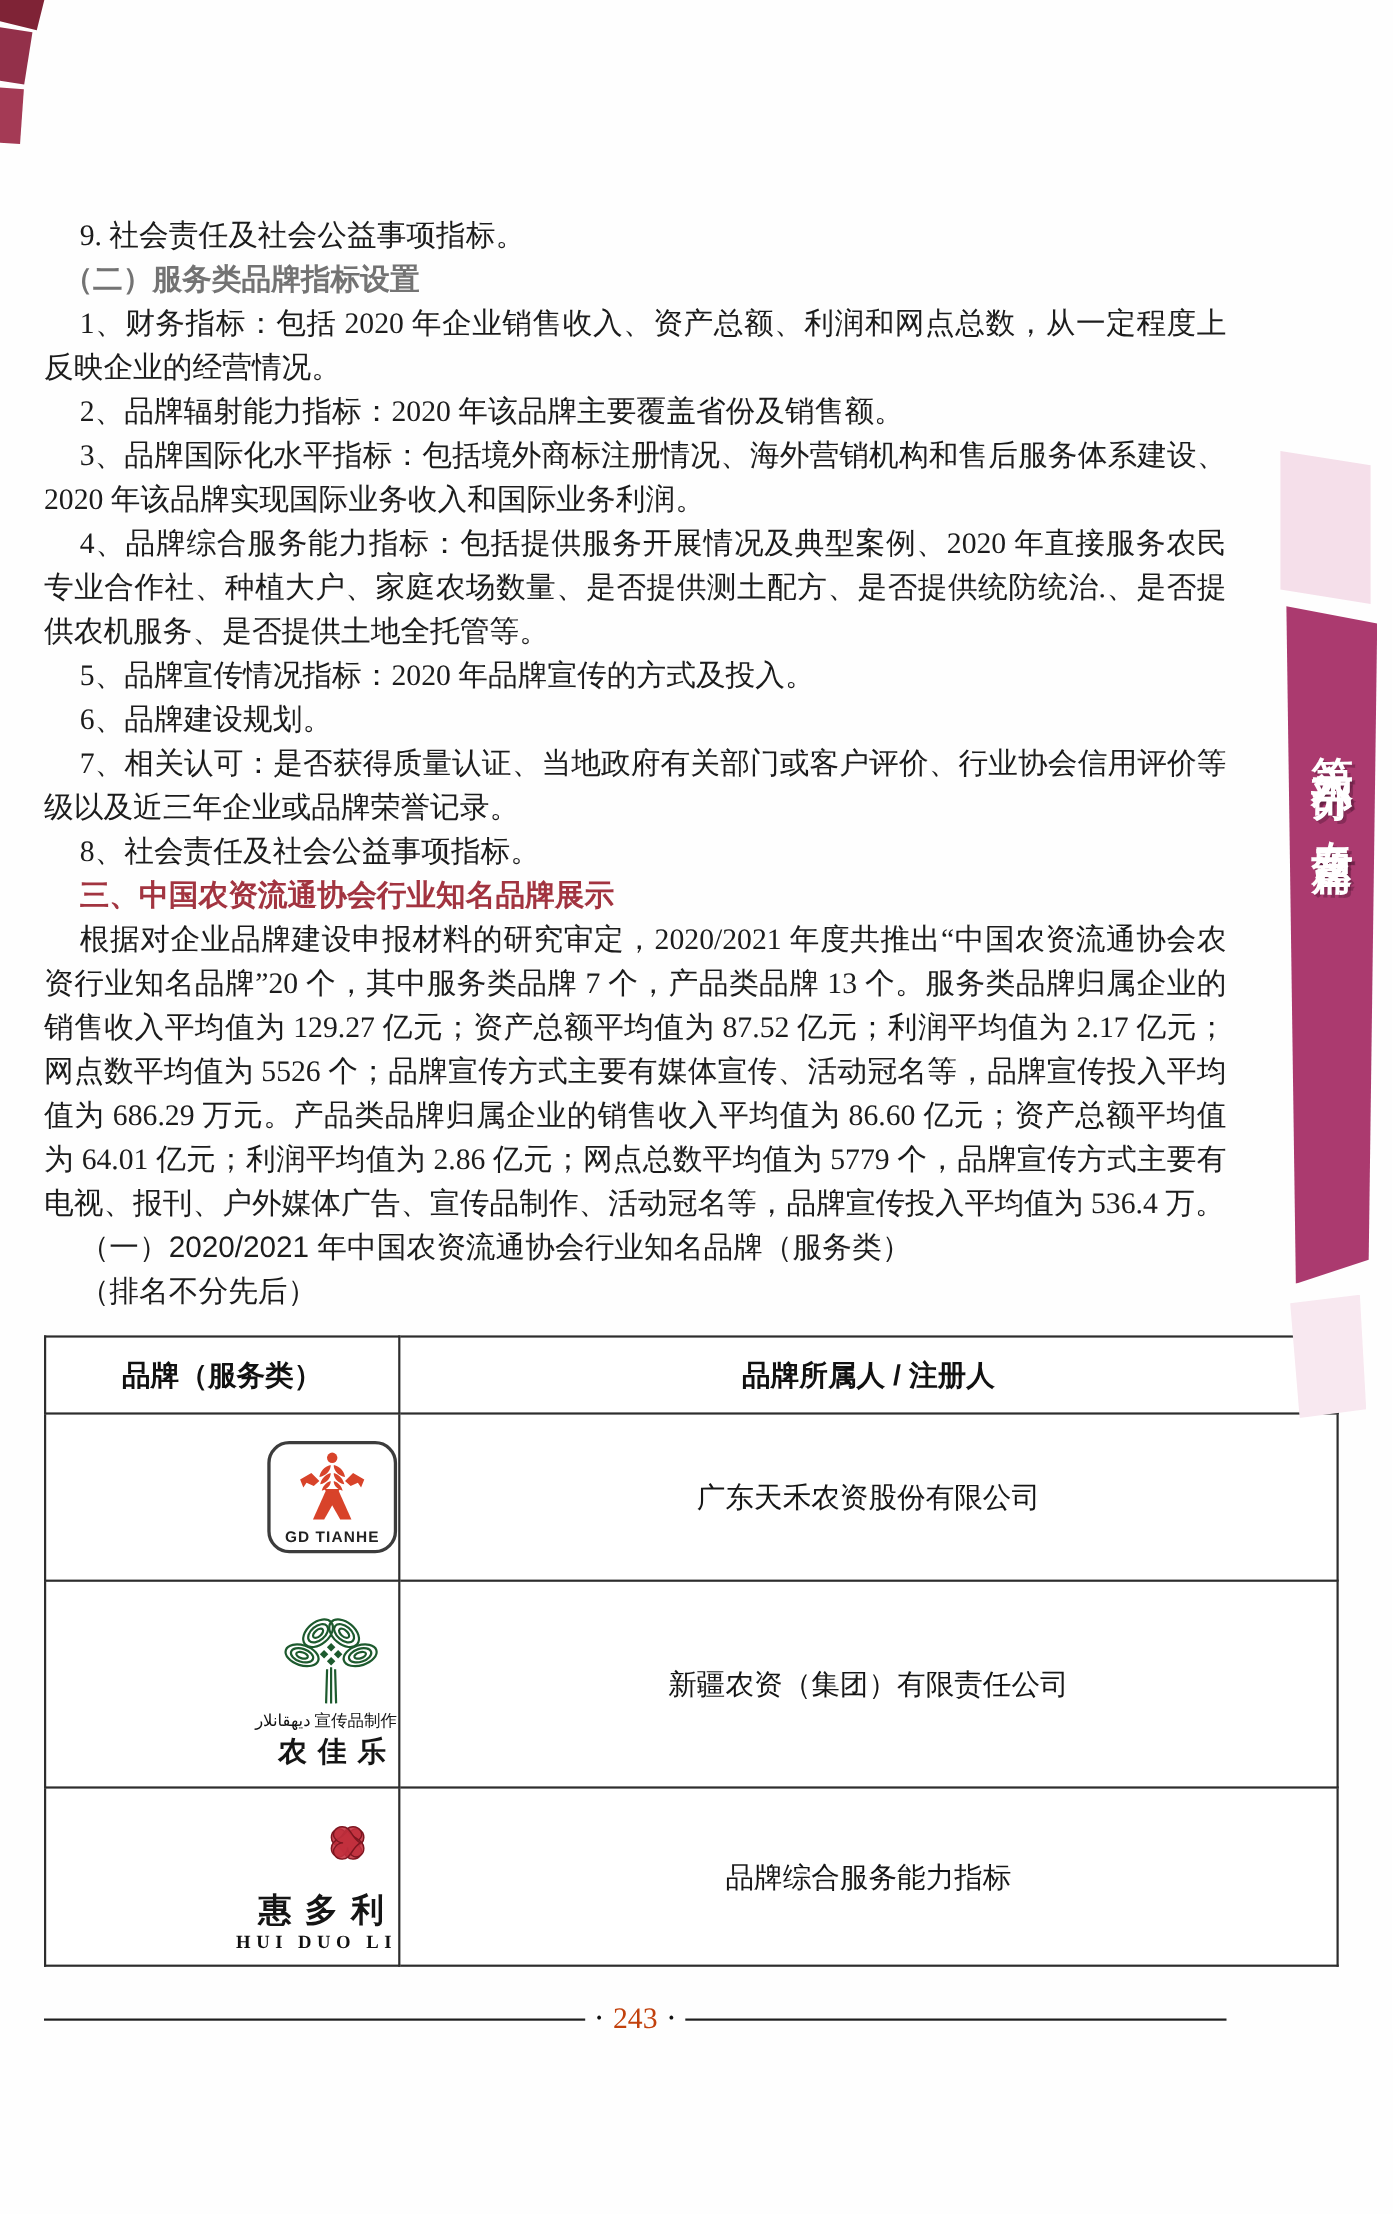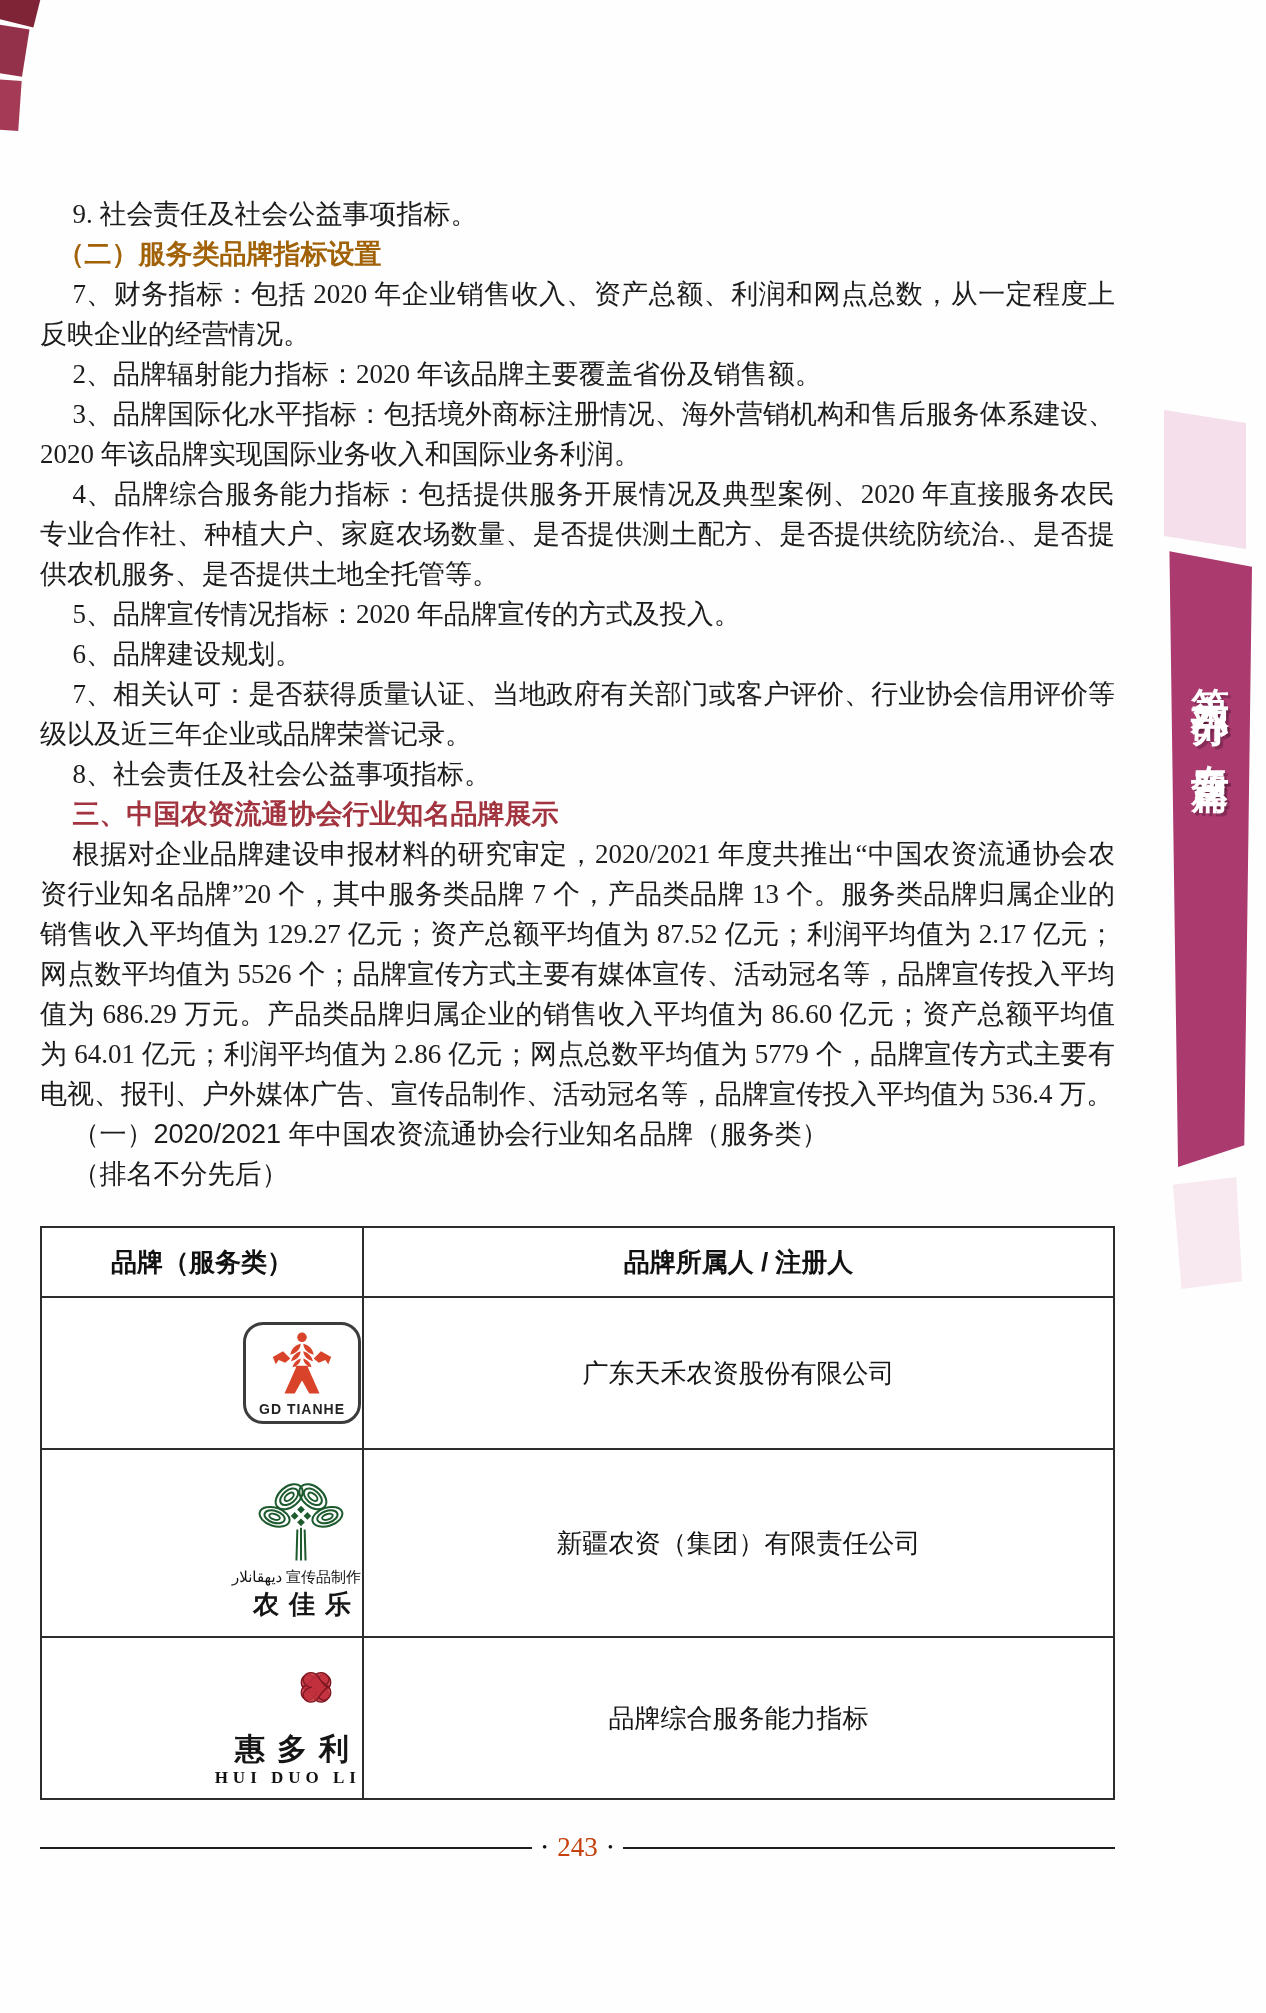--- a/index.html
+++ b/index.html
@@ -20,27 +20,27 @@
   .artifact.a3{left:-10px;top:80px;width:30px;height:50px;transform:rotate(4deg);background:#a43a55;}
 
   
   .content{
     position:absolute;left:0;top:0;width:1266px;
     padding:194px 151px 0 40px;box-sizing:border-box;
   }
   .content p{margin:0;font-size:27px;line-height:40px;text-align:justify;}
   .ind{text-indent:1.2em;}
   .ind-s{text-indent:0.65em;}
-  .h-maroon{color:#a16207;font-family:Liberation Serif, serif;font-weight:700;font-size:27px;}
+  .h-maroon{color:#737373;font-family:Liberation Serif, serif;font-weight:700;font-size:27px;}
   .h-red{color:#a23440;font-family:"Liberation Sans","DejaVu Sans",sans-serif;font-weight:700;font-size:28px;}
   .h-sub{font-family:"Liberation Sans","DejaVu Sans",sans-serif;font-weight:500;}
 
   
   .brand-table{
-    width:1075px;margin-top:32px;border-collapse:collapse;
+    width:1177px;margin-top:20px;border-collapse:collapse;
     table-layout:fixed;
   }
   .brand-table td,.brand-table th{
     border:2px solid #2d2d2d;vertical-align:middle;text-align:center;
     background:#fff;
   }
   .col-brand{width:322px;}
   .brand-table th{
     height:66px;font-family:"Liberation Sans","DejaVu Sans",sans-serif;
     font-size:26px;font-weight:700;color:#111;
@@ -108,21 +108,21 @@
 
 <div class="page">
 
   <div class="artifact a1"></div>
   <div class="artifact a2"></div>
   <div class="artifact a3"></div>
 
   <div class="content">
     <p class="ind">9. 社会责任及社会公益事项指标。</p>
     <p class="ind-s h-maroon">（二）服务类品牌指标设置</p>
-    <p class="ind">7、财务指标：包括 2020 年企业销售收入、资产总额、利润和网点总数，从一定程度上反映企业的经营情况。</p>
+    <p class="ind">1、财务指标：包括 2020 年企业销售收入、资产总额、利润和网点总数，从一定程度上反映企业的经营情况。</p>
     <p class="ind">2、品牌辐射能力指标：2020 年该品牌主要覆盖省份及销售额。</p>
     <p class="ind">3、品牌国际化水平指标：包括境外商标注册情况、海外营销机构和售后服务体系建设、2020 年该品牌实现国际业务收入和国际业务利润。</p>
     <p class="ind">4、品牌综合服务能力指标：包括提供服务开展情况及典型案例、2020 年直接服务农民专业合作社、种植大户、家庭农场数量、是否提供测土配方、是否提供统防统治.、是否提供农机服务、是否提供土地全托管等。</p>
     <p class="ind">5、品牌宣传情况指标：2020 年品牌宣传的方式及投入。</p>
     <p class="ind">6、品牌建设规划。</p>
     <p class="ind">7、相关认可：是否获得质量认证、当地政府有关部门或客户评价、行业协会信用评价等级以及近三年企业或品牌荣誉记录。</p>
     <p class="ind">8、社会责任及社会公益事项指标。</p>
     <p class="ind h-red">三、中国农资流通协会行业知名品牌展示</p>
     <p class="ind">根据对企业品牌建设申报材料的研究审定，2020/2021 年度共推出“中国农资流通协会农资行业知名品牌”20 个，其中服务类品牌 7 个，产品类品牌 13 个。服务类品牌归属企业的销售收入平均值为 129.27 亿元；资产总额平均值为 87.52 亿元；利润平均值为 2.17 亿元；网点数平均值为 5526 个；品牌宣传方式主要有媒体宣传、活动冠名等，品牌宣传投入平均值为 686.29 万元。产品类品牌归属企业的销售收入平均值为 86.60 亿元；资产总额平均值为 64.01 亿元；利润平均值为 2.86 亿元；网点总数平均值为 5779 个，品牌宣传方式主要有电视、报刊、户外媒体广告、宣传品制作、活动冠名等，品牌宣传投入平均值为 536.4 万。</p>
     <p class="ind h-sub">（一）2020/2021 年中国农资流通协会行业知名品牌（服务类）</p>

